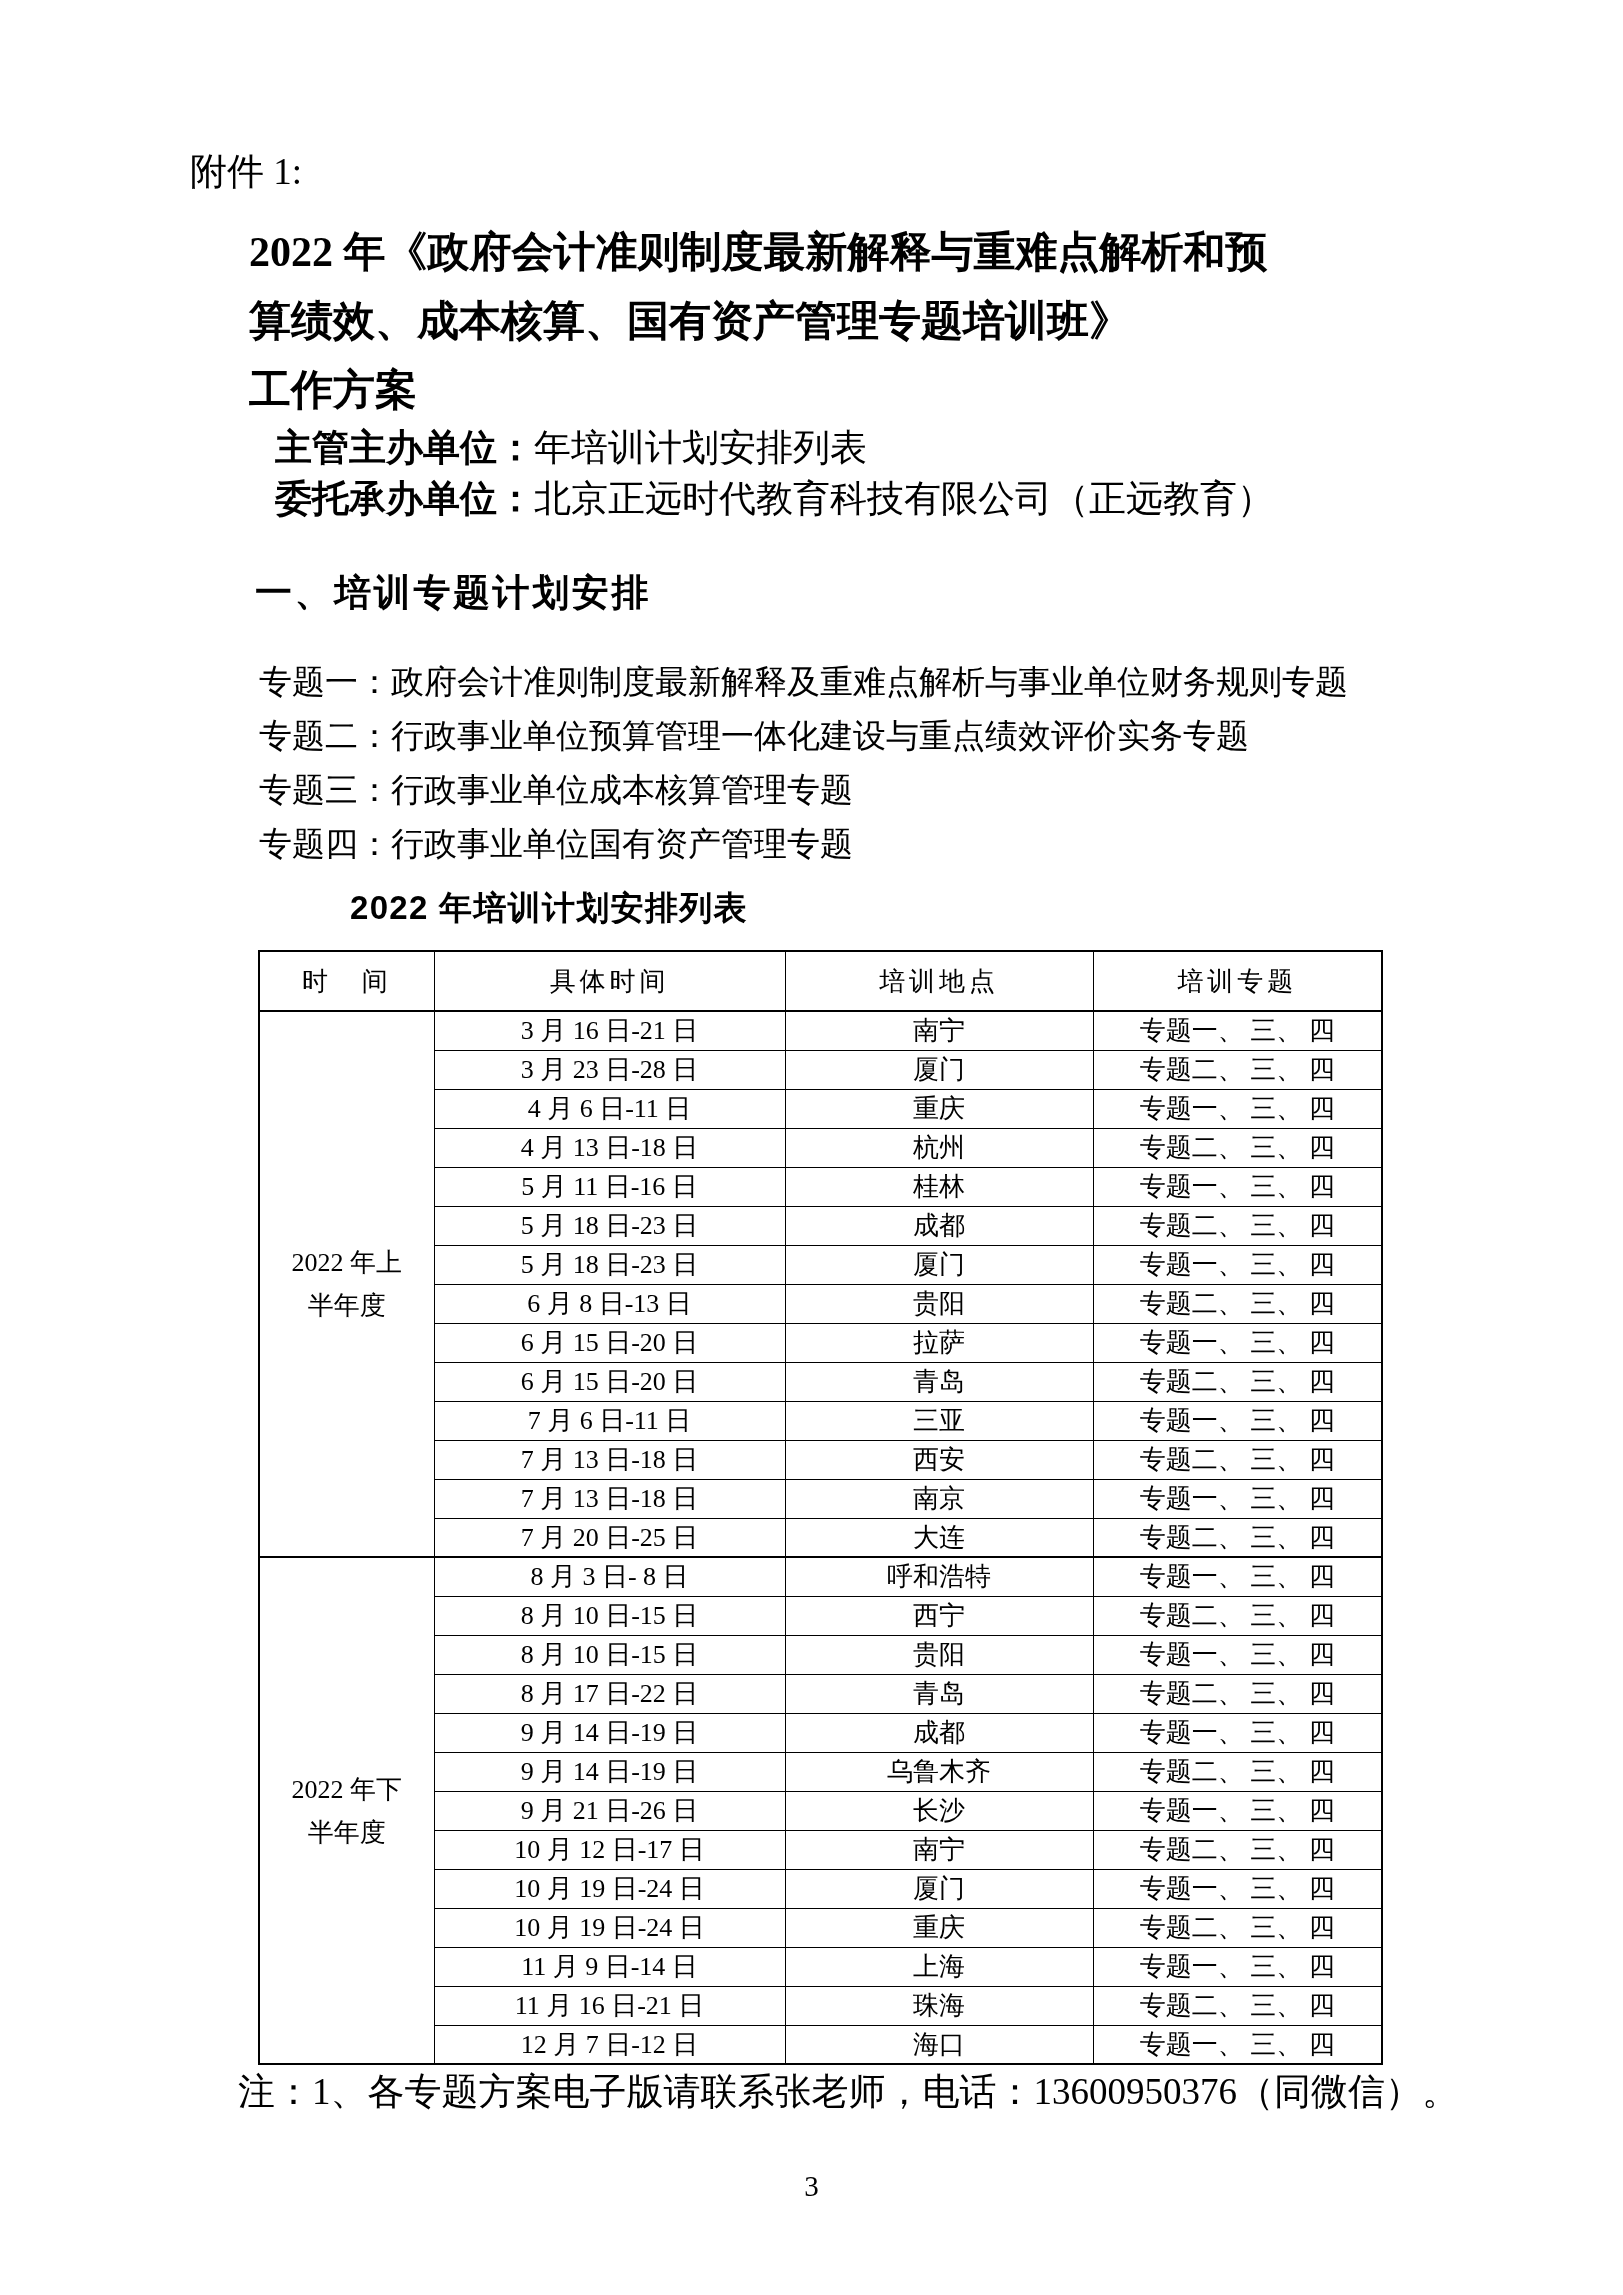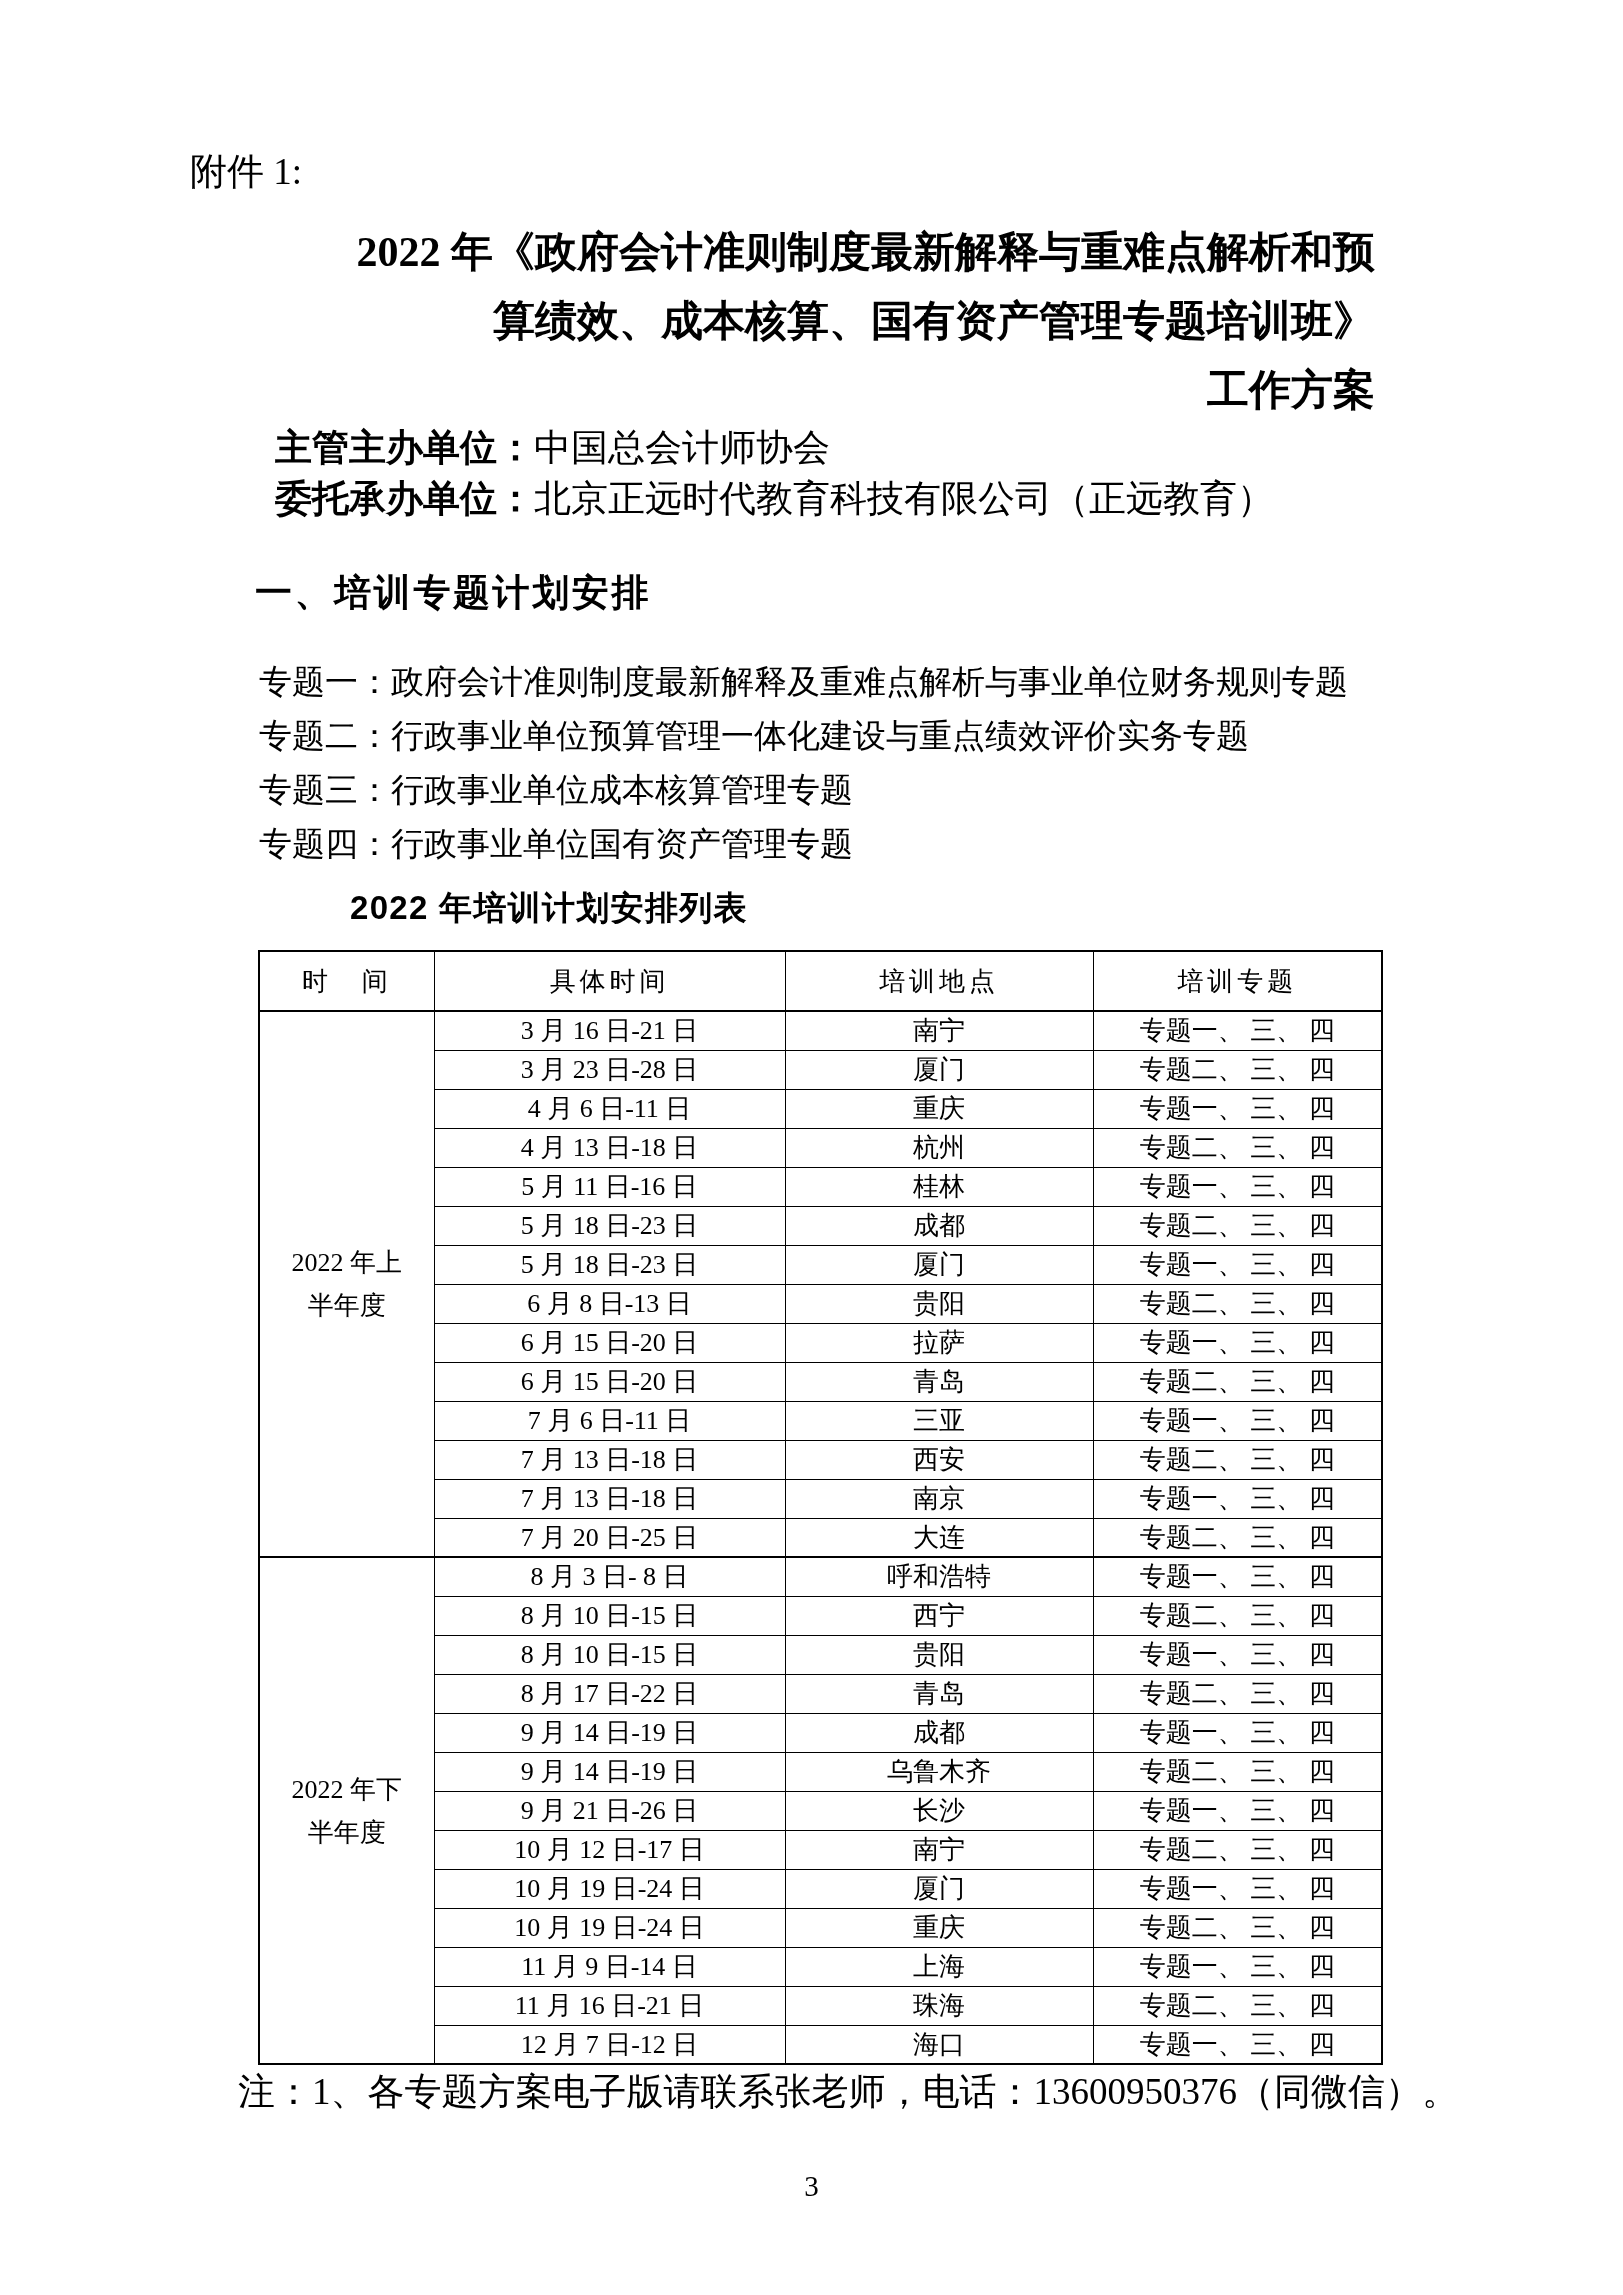--- a/index.html
+++ b/index.html
@@ -5,21 +5,21 @@
   html,body { margin:0; padding:0; background:#fff; }
   .page {
     position:relative; width:1623px; height:2295px; background:#ffffff;
     font-family:"Liberation Serif", serif; color:#000; overflow:hidden;text-decoration:underline;
   }
   .attachment {
     position:absolute; top:147px; left:190px; font-size:37px;
   }
   .title-block {
     position:absolute; top:218px; left:249px; width:1126px;
-    text-align:right; font-size:42px; font-weight:700; line-height:69px;
+    text-align:left; font-size:42px; font-weight:700; line-height:69px;
   }
   .organizers {
     position:absolute; top:422px; left:275px; font-size:37px; line-height:51px;
   }
   .org-label { font-family:"Liberation Sans", sans-serif; font-weight:700; }
   .section-heading {
     position:absolute; top:568px; left:255px;
     font-family:"Liberation Sans", sans-serif; font-weight:700;
     font-size:37px; letter-spacing:2.6px;
   }
@@ -60,21 +60,21 @@
   <div class="attachment">附件 1:</div>
 
   <div class="title-block">
     <div>2022 年《政府会计准则制度最新解释与重难点解析和预</div>
     <div>算绩效、成本核算、国有资产管理专题培训班》</div>
     <div>工作方案</div>
   </div>
 
   <div class="organizers">
     <div>
-      <span class="org-label">主管主办单位：</span><span>中国总会计师协会</span>
+      <span class="org-label">主管主办单位：</span><span>年培训计划安排列表</span>
     </div>
     <div>
       <span class="org-label">委托承办单位：</span><span>北京正远时代教育科技有限公司（正远教育）</span>
     </div>
   </div>
 
   <div class="section-heading">一、培训专题计划安排</div>
 
   <div class="topics">
     <div>专题一：政府会计准则制度最新解释及重难点解析与事业单位财务规则专题</div>

